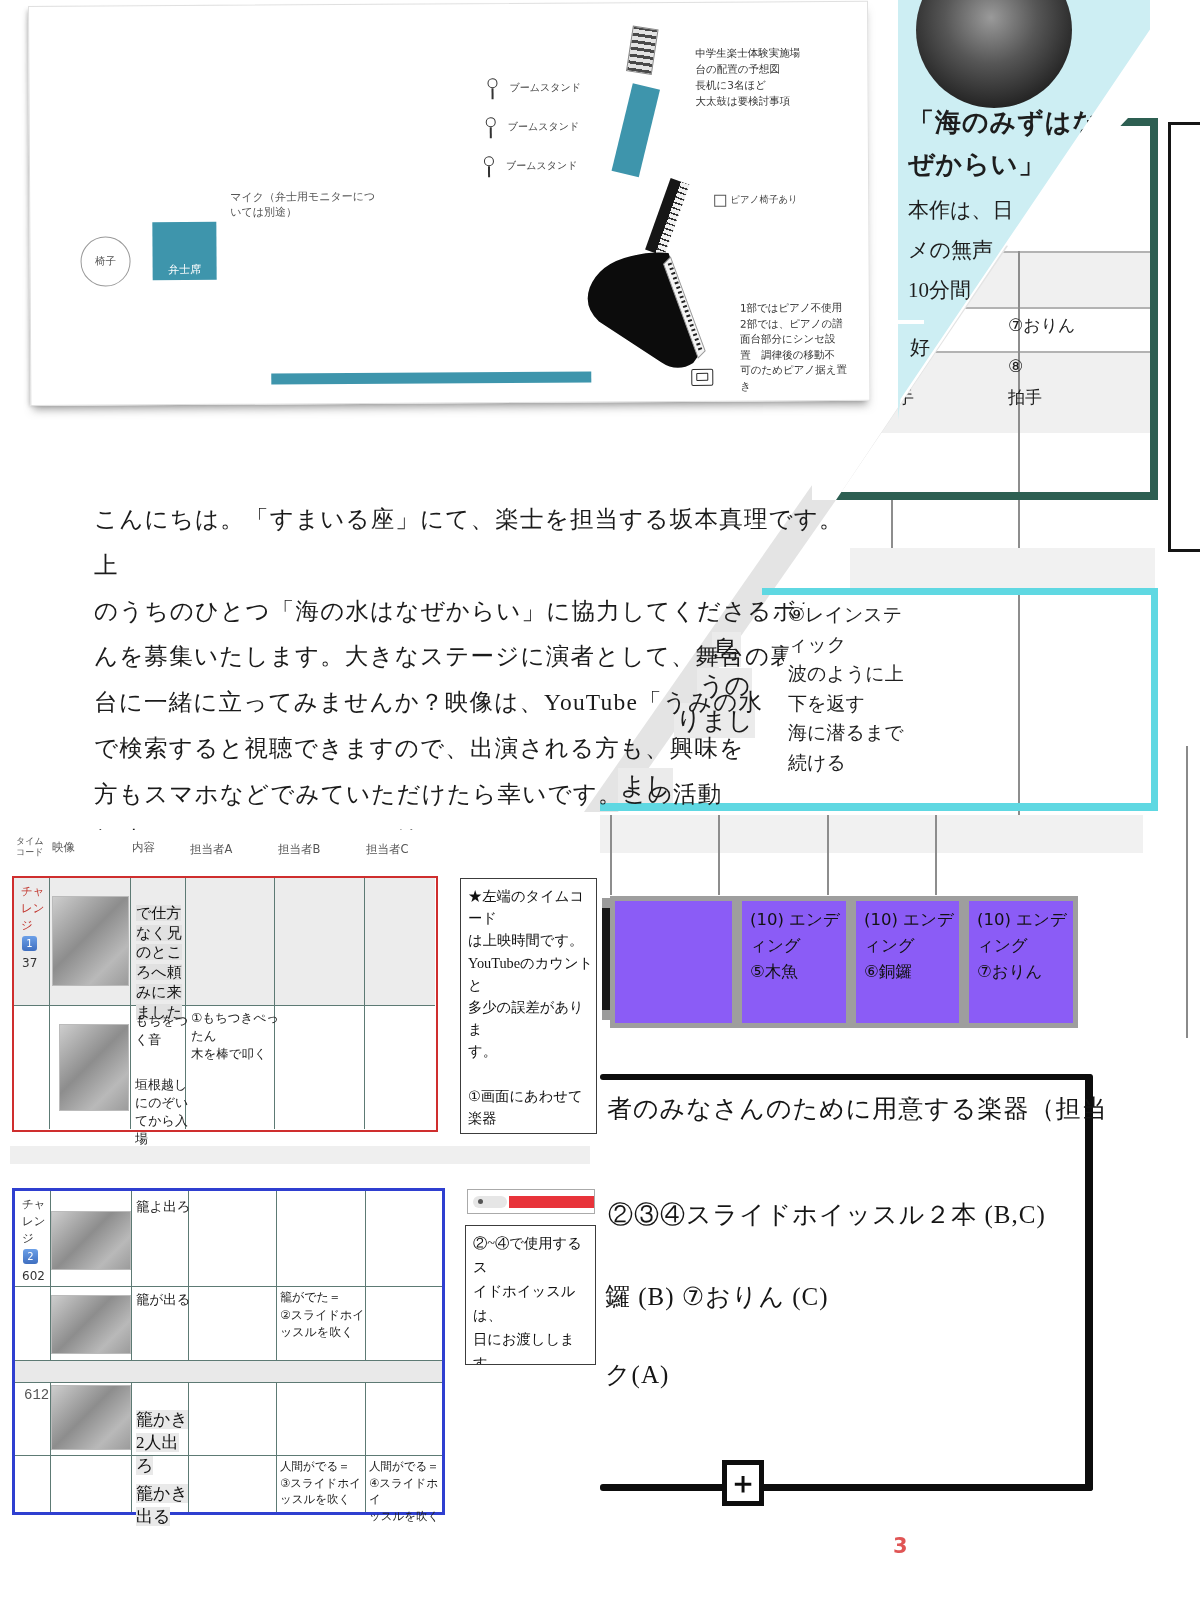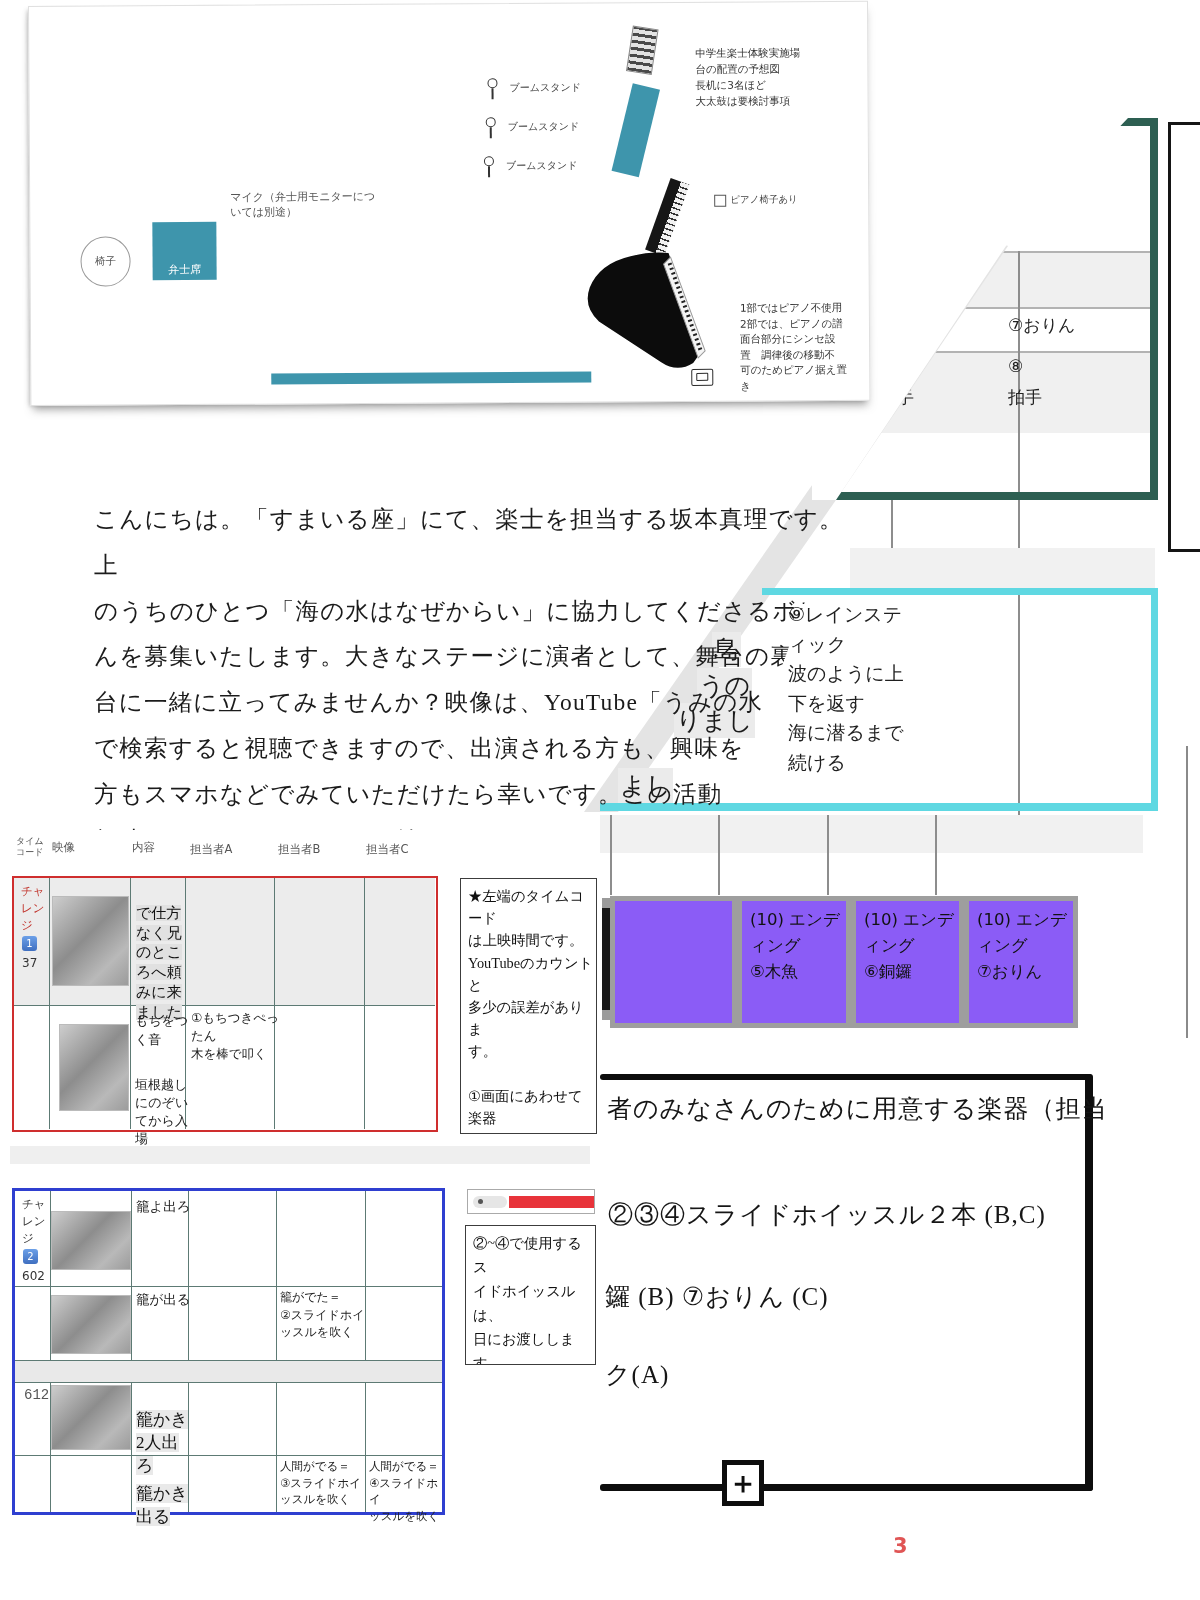--- a/index.html
+++ b/index.html
@@ -39,20 +39,32 @@
   <div class="abs sans" style="left:880px;top:386px;font-size:17px;color:#222;">拍手</div>
 
   <div class="abs" style="left:0;top:0;width:1200px;height:1600px;background:#e4e4e4;pointer-events:none;
               clip-path:polygon(1008px 246px,836px 500px,618px 812px,584px 812px,810px 488px,992px 238px);"></div>
 
   <div class="abs" style="left:812px;top:118px;width:346px;height:382px;border:8px solid #2d5f52;box-sizing:border-box;"></div>
 
   <div class="abs" style="left:0;top:0;width:1200px;height:1600px;background:#ffffff;pointer-events:none;
               clip-path:polygon(1152px 28px,1128px 118px,1006px 246px,836px 500px,812px 500px,812px 120px,1010px 40px);"></div>
 
+  <div class="abs" style="left:898px;top:0;width:252px;height:420px;background:#cdeef3;
+              clip-path:polygon(0 0,100% 0,100% 7%,1% 95%,0 100%);">
+    <div class="abs" style="left:18px;top:-48px;width:156px;height:156px;border-radius:50%;
+                background:radial-gradient(circle at 48% 42%, #9a9a9a 0%, #565656 38%, #1c1c1c 80%);"></div>
+    <div class="abs serif pre" style="left:10px;top:102px;font-size:26px;font-weight:bold;line-height:42px;letter-spacing:1px;color:#1d1d1d;">「海のみずはな
+ぜからい」</div>
+    <div class="abs serif pre" style="left:10px;top:190px;font-size:21px;line-height:40px;color:#1d1d1d;">本作は、日
+メの無声
+10分間</div>
+    <div class="abs" style="left:0;top:320px;width:26px;height:4px;background:#ffffff;"></div>
+    <div class="abs serif" style="left:12px;top:334px;font-size:20px;color:#1d1d1d;">好</div>
+  </div>
 
   <div class="abs" style="left:850px;top:548px;width:305px;height:40px;background:#f1f1f1;"></div>
 
   <div class="abs" style="left:762px;top:588px;width:396px;height:7px;background:#5fd8e2;"></div>
   <div class="abs" style="left:1151px;top:588px;width:7px;height:223px;background:#5fd8e2;"></div>
   <div class="abs" style="left:600px;top:803px;width:558px;height:8px;background:#5fd8e2;"></div>
   <div class="abs sans pre" style="left:788px;top:600px;font-size:19px;line-height:29.5px;color:#1f1f1f;">⑨レインステ
 ィック
 波のように上
 下を返す

